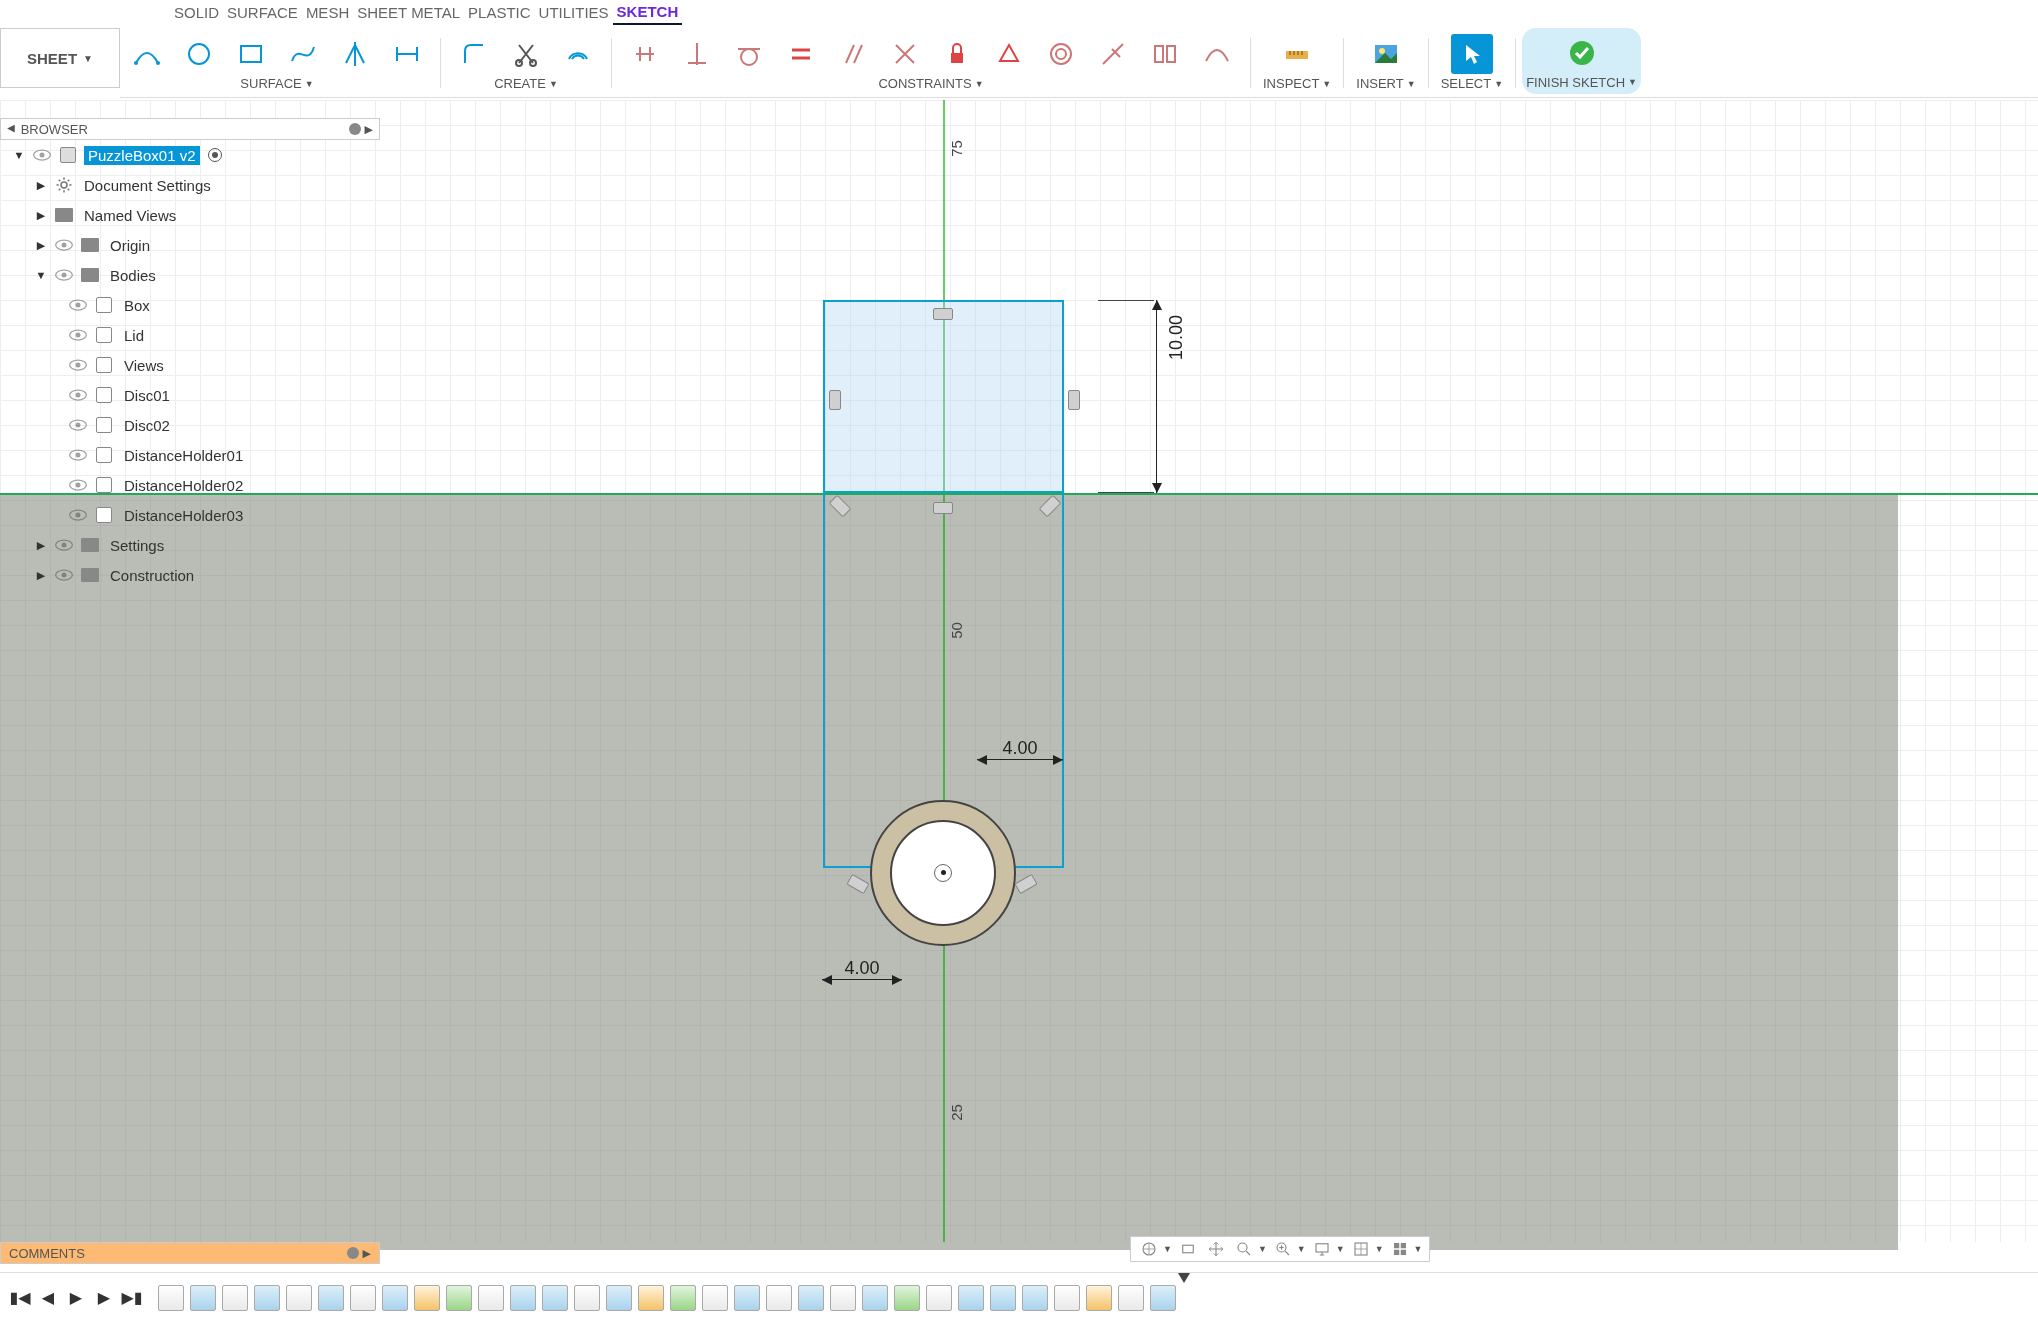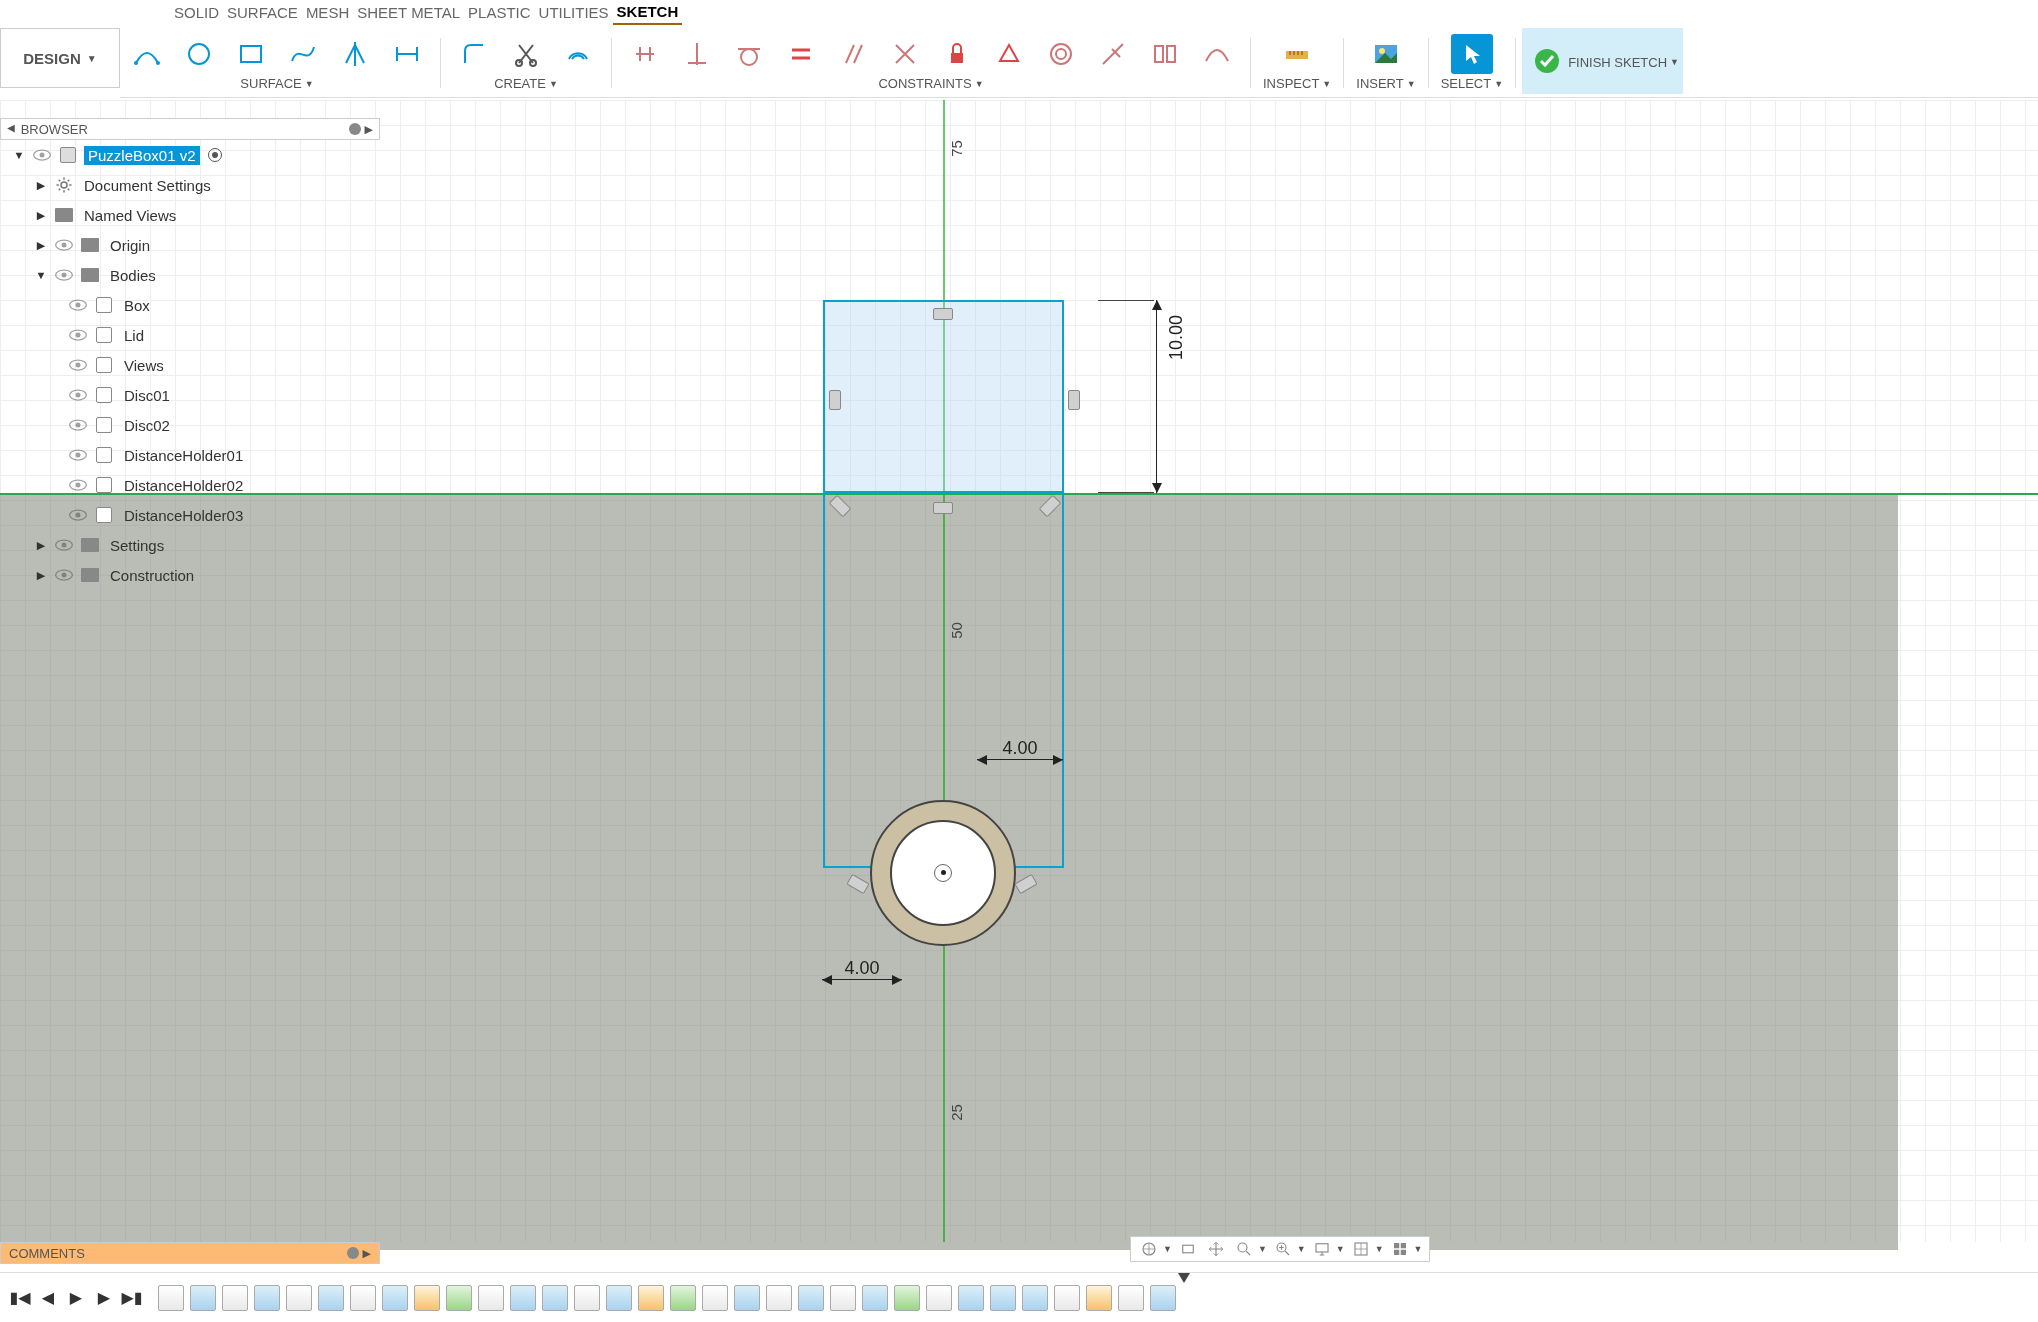--- a/index.html
+++ b/index.html
@@ -1,37 +1,37 @@
 <!DOCTYPE html>
 <html><head>
 <meta charset="utf-8">
 <style>
 * { margin:0; padding:0; box-sizing:border-box; font-family:Arial,Helvetica,sans-serif; }
 body { width:2038px; height:1322px; background:#fff; overflow:hidden; position:relative; font-size:16px; color:#333; }
 
 
 .tabs { position:absolute; top:0; left:170px; height:24px; display:flex; align-items:center; font-size:15px; color:#666; }
 .tabs div { cursor:pointer; padding:3px 4px; }
-.tabs .active { color:#000000; border-bottom:2px solid #a16207; font-weight:bold; }
+.tabs .active { color:#6d28d9; border-bottom:2px solid #0f172a; font-weight:bold; }
 
 
 .design-dd { position:absolute; top:28px; left:0; width:120px; height:60px; border:1px solid #ccc; display:flex; align-items:center; justify-content:center; font-size:15px; font-weight:bold; color:#555; cursor:pointer; }
 .design-dd .caret { margin-left:6px; font-size:10px; }
 
 
 .ribbon { position:absolute; top:28px; left:120px; right:0; height:70px; border-bottom:1px solid #ddd; display:flex; align-items:flex-start; }
 .rgroup { height:70px; display:flex; flex-direction:column; align-items:center; justify-content:flex-start; padding:0 6px; position:relative; }
 .rrow  { display:flex; gap:10px; align-items:center; height:46px; padding-top:6px; }
 .ricon { width:42px; height:40px; display:flex; align-items:center; justify-content:center; cursor:pointer; border-radius:3px; }
 .ricon svg { width:30px; height:30px; }
 .rlabel { font-size:13px; color:#555; margin-top:2px; display:flex; align-items:center; gap:3px; }
 .vline { width:1px; height:50px; background:#ddd; margin:10px 6px 0 6px; }
 
 .select-active { background:#0696d7 !important; }
-.finish-wrap  { background:#d4eef9; border-radius:1px; padding:2px 4px; height:66px; display:flex; flex-direction:row; align-items:center; justify-content:center; }
+.finish-wrap  { background:#d4eef9; border-radius:14px; padding:2px 4px; height:66px; display:flex; flex-direction:column; align-items:center; justify-content:center; }
 
 
 .browser-hdr { position:absolute; top:118px; left:0; width:380px; height:22px; background:#fff; border:1px solid #ccc; display:flex; align-items:center; font-size:13px; color:#555; padding:0 6px; }
 .browser-hdr .arrow { transform:rotate(180deg); font-size:10px; margin-right:6px; cursor:pointer; }
 .browser-hdr .coll { margin-left:auto; width:12px; height:12px; border-radius:50%; background:#888; }
 .browser { position:absolute; top:140px; left:8px; width:370px; }
 .node { display:flex; align-items:center; height:30px; font-size:15px; color:#333; gap:6px; }
 .node .tri { width:14px; font-size:11px; color:#333; cursor:pointer; text-align:center; }
 .node .eye { width:20px; height:20px; position:relative; cursor:pointer; }
 .node .eye svg { width:20px; height:20px; opacity:.55; }
@@ -112,21 +112,21 @@
   <div>SOLID</div>
   <div>SURFACE</div>
   <div>MESH</div>
   <div>SHEET METAL</div>
   <div>PLASTIC</div>
   <div>UTILITIES</div>
   <div class="active">SKETCH</div>
 </div>
 
 <div class="design-dd">
-  <span>DESIGN</span>
+  <span>SHEET</span>
   <span class="caret">▼</span>
 </div>
 
 <div class="ribbon">
 
   <div class="rgroup">
     <div class="rrow">
       <div class="ricon">
           <svg viewBox="0 0 30 30">
             <path d="M4 24 Q15 4 26 24" stroke="#0696d7" stroke-width="2" fill="none"></path>

